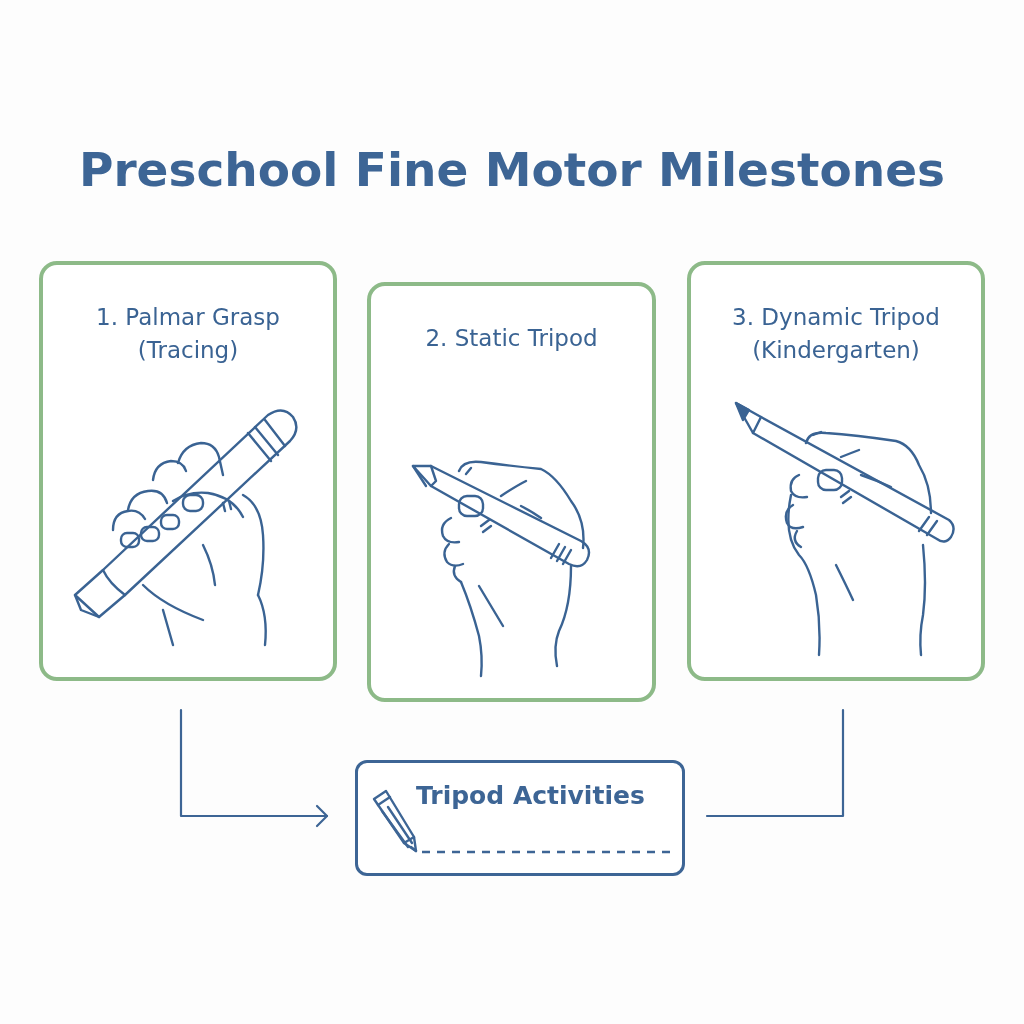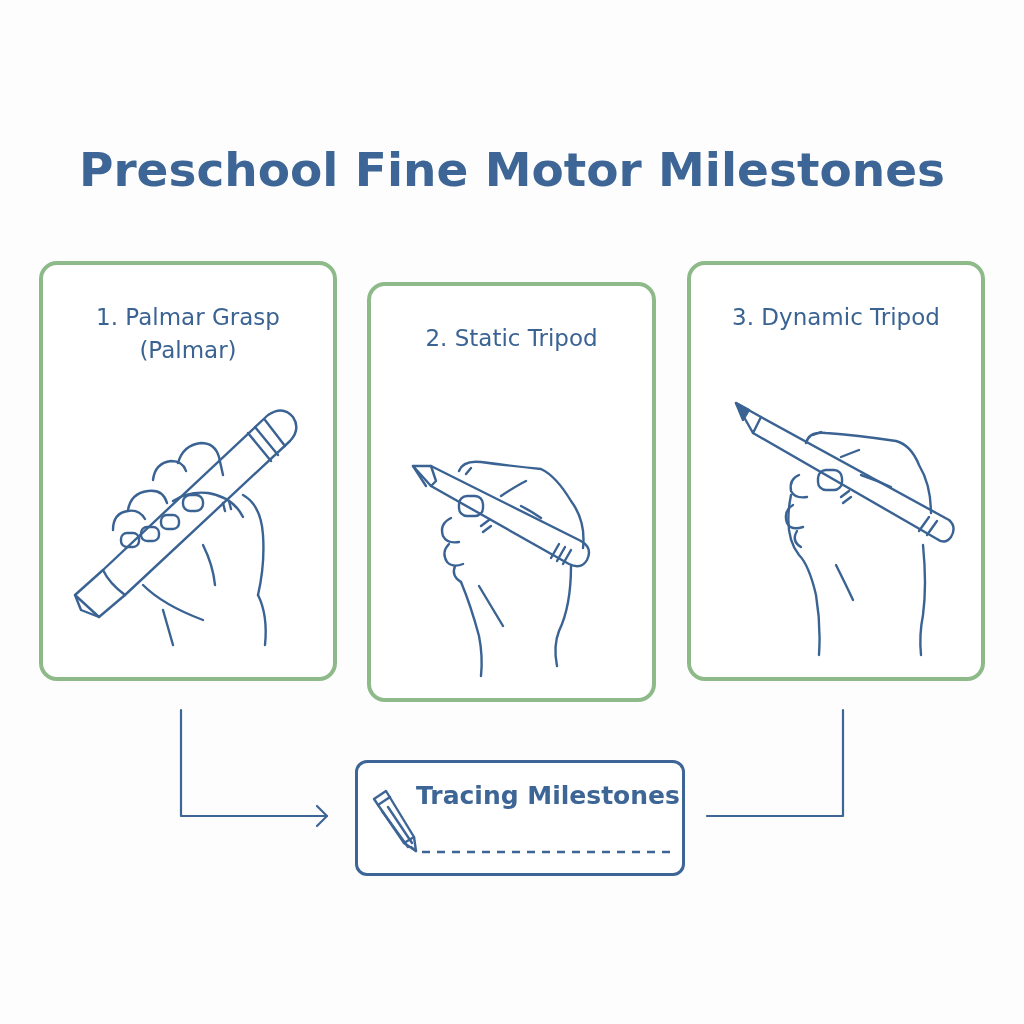--- a/index.html
+++ b/index.html
@@ -30,21 +30,21 @@
     }
   </style>
 </head>
 <body>
 
 <div class="title">Preschool Fine Motor Milestones</div>
 
 <div class="card" style="left:39px; width:298px;">
   <div class="card-title">
     <div>1. Palmar Grasp</div>
-    <div>(Palmar)</div>
+    <div>(Tracing)</div>
   </div>
   <svg class="card-svg" width="298" height="420" viewBox="0 0 298 420" fill="none" stroke="#3a6393" stroke-width="2.4" stroke-linecap="round" stroke-linejoin="round">
 
     <path d="M32 330 L60 305 L225 150 Q240 140 250 152 Q258 164 247 176 L82 330 L56 352 Z" fill="#fff"></path>
     <path d="M60 305 Q66 318 82 330"></path>
     <path d="M32 330 L38 345 L56 352"></path>
     <path d="M205 168 L228 196"></path>
     <path d="M212 162 L235 190"></path>
     <path d="M222 155 L242 181"></path>
 
@@ -90,20 +90,21 @@
     <path d="M110 240 L118 234 M112 246 L120 240"></path>
     <path d="M90 296 Q100 320 108 350 Q112 370 110 390"></path>
     <path d="M200 280 Q200 320 188 345 Q182 360 186 380"></path>
     <path d="M108 300 Q120 320 132 340"></path>
   </svg>
 </div>
 
 <div class="card" style="left:687px; width:298px;">
   <div class="card-title">
     <div>3. Dynamic Tripod</div>
+    <div>(Kindergarten)</div>
   </div>
   <svg class="card-svg" width="298" height="420" viewBox="0 0 298 420" fill="none" stroke="#3a6393" stroke-width="2.4" stroke-linecap="round" stroke-linejoin="round">
 
     <path d="M45 138 L70 152 L258 255 Q266 262 260 272 Q254 280 246 274 L62 168 Z" fill="#fff"></path>
     <path d="M45 138 L58 145 L52 155 Z" fill="#3a6393"></path>
     <path d="M70 152 L62 168"></path>
     <path d="M238 252 L228 266"></path>
     <path d="M246 256 L236 270"></path>
 
     <path d="M115 178 Q118 166 135 168 Q165 170 205 176 Q220 180 228 200 Q240 220 240 248"></path>
@@ -129,17 +130,17 @@
 
 <div class="trace-box">
   <svg style="position:absolute; left:12px; top:22px;" width="52" height="72" viewBox="0 0 52 72" fill="none" stroke="#3d6595" stroke-width="2.4" stroke-linejoin="round" stroke-linecap="round">
     <path d="M4 14 L16 6 L44 52 L46 66 L34 58 Z"></path>
     <path d="M8 20 L20 12"></path>
     <path d="M12 26 L38 62"></path>
     <path d="M18 22 L42 58"></path>
     <path d="M34 58 L44 52"></path>
     <path d="M41 62 L46 66"></path>
   </svg>
-  <div class="trace-label">Tracing Milestones</div>
+  <div class="trace-label">Tripod Activities</div>
   <svg style="position:absolute; left:64px; top:86px;" width="250" height="6" viewBox="0 0 250 6">
     <line x1="0" y1="3" x2="250" y2="3" stroke="#3d6595" stroke-width="2.4" stroke-dasharray="8 7"></line>
   </svg>
 </div>
 
 </body></html>

